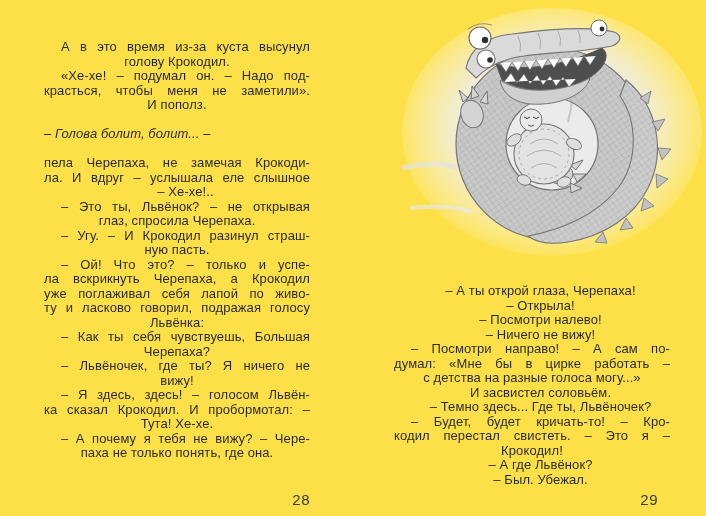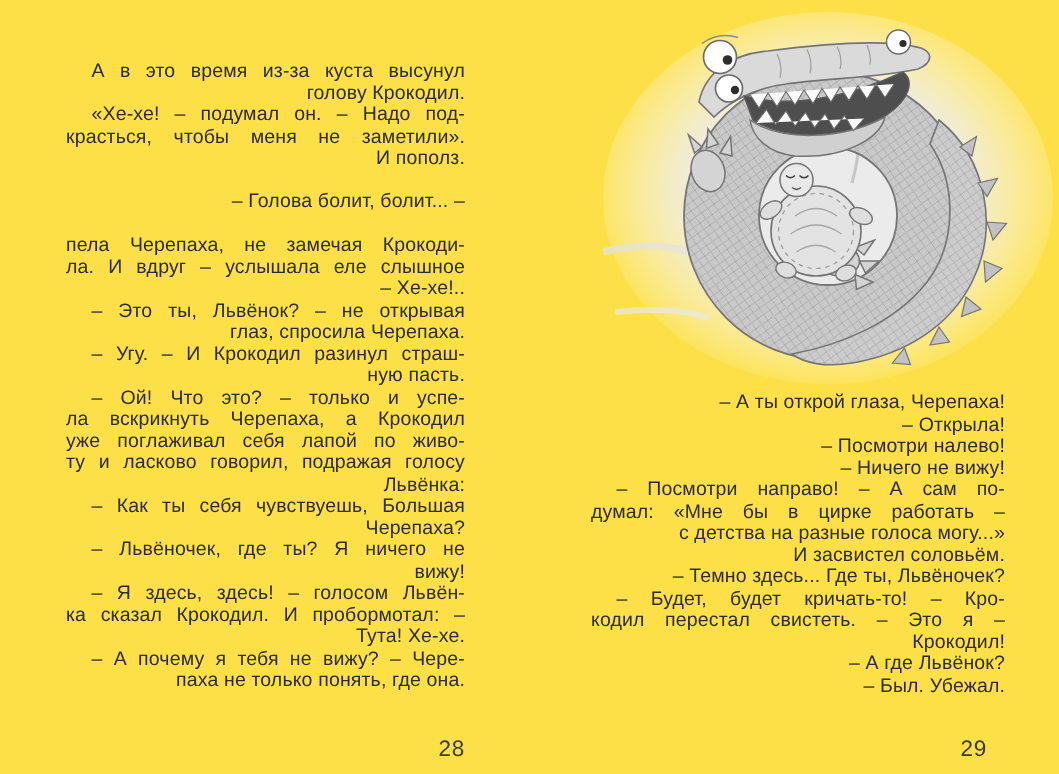--- a/index.html
+++ b/index.html
@@ -3,22 +3,22 @@
 <meta charset="utf-8">
 <style>
   html,body{margin:0;padding:0;background:#fff;}
   .spread{
     position:relative;width:706px;height:516px;background:#fde047;overflow:hidden;
     font-family:"Liberation Sans",sans-serif;color:#2c2c2c;
   }
   .col{position:absolute;}
   .ln{height:14.5px;line-height:14.5px;font-size:13px;letter-spacing:.1px;white-space:normal;}
   .ln.just{text-align:justify;text-align-last:justify;}
-  .ln.left{text-align:right;}
-  .ln.center{text-align:right;}
+  .ln.left{text-align:center;}
+  .ln.center{text-align:left;font-style:italic;}
   .ln.ind{text-indent:17px;}
   .ln.blank{visibility:hidden;}
   .pagenum{
     position:absolute;top:482px;font-size:15px;line-height:14px;
     text-align:right;color:#3a3a3a;letter-spacing:.5px;margin-top:11px;
   }
   .illo{position:absolute;left:400px;top:2px;width:304px;height:258px;}
 </style>
 </head>
 <body>
@@ -50,21 +50,21 @@
       <div class="ln left">Черепаха?</div>
       <div class="ln just ind">– Львёночек, где ты? Я ничего не</div>
       <div class="ln left">вижу!</div>
       <div class="ln just ind">– Я здесь, здесь! – голосом Львён-</div>
       <div class="ln just">ка сказал Крокодил. И пробормотал: –</div>
       <div class="ln left">Тута! Хе-хе.</div>
       <div class="ln just ind">– А почему я тебя не вижу? – Чере-</div>
       <div class="ln left">паха не только понять, где она.</div>
     </div>
 
-  <div class="col" style="left:394px;top:261px;width:276px;">
+  <div class="col" style="left:394px;top:284px;width:276px;">
       <div class="ln left ind">– А ты открой глаза, Черепаха!</div>
       <div class="ln left ind">– Открыла!</div>
       <div class="ln left ind">– Посмотри налево!</div>
       <div class="ln left ind">– Ничего не вижу!</div>
       <div class="ln just ind">– Посмотри направо! – А сам по-</div>
       <div class="ln just">думал: «Мне бы в цирке работать –</div>
       <div class="ln left">с детства на разные голоса могу...»</div>
       <div class="ln left ind">И засвистел соловьём.</div>
       <div class="ln left ind">– Темно здесь... Где ты, Львёночек?</div>
       <div class="ln just ind">– Будет, будет кричать-то! – Кро-</div>

